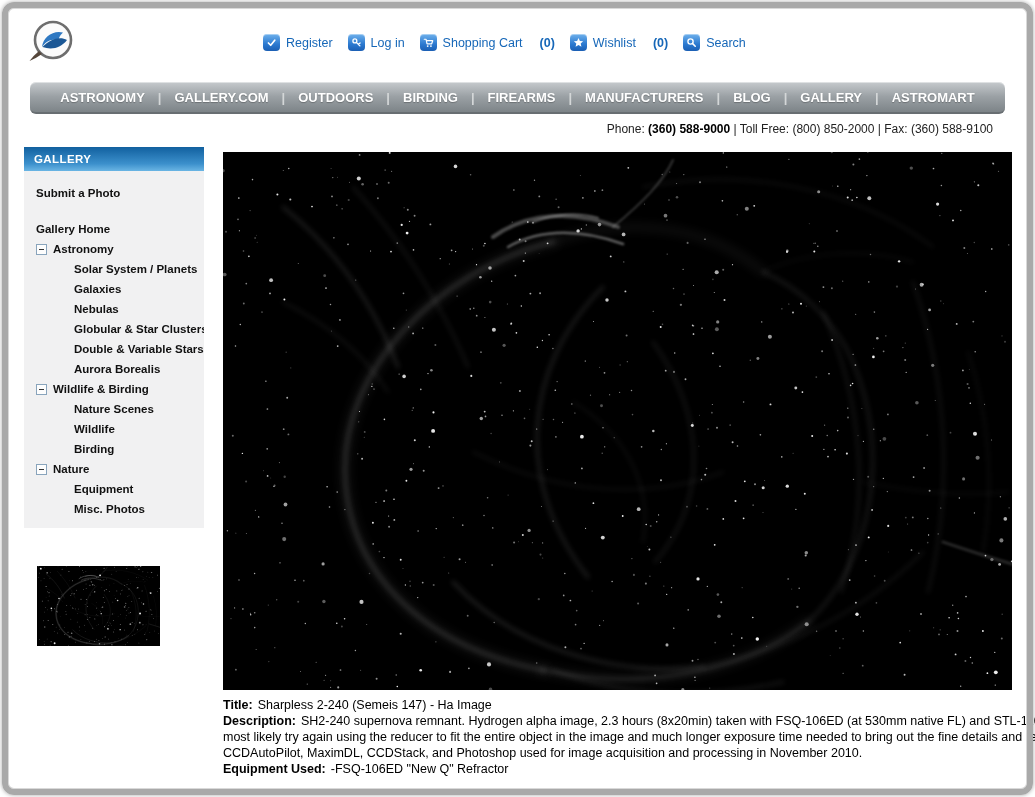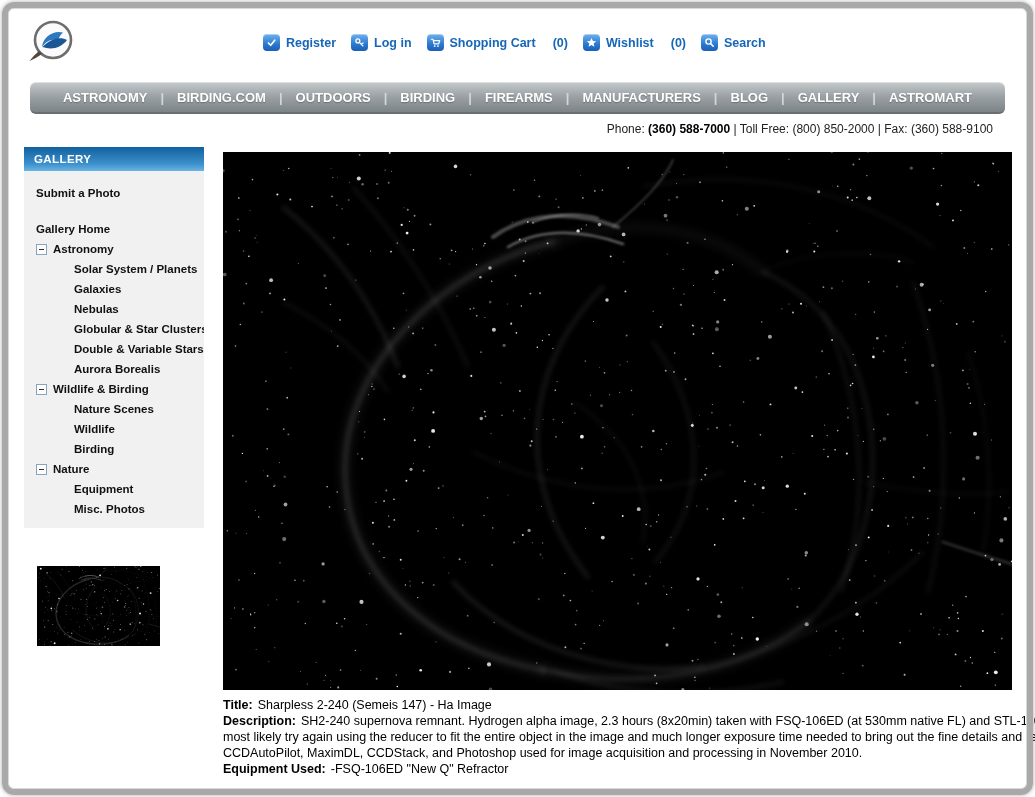--- a/index.html
+++ b/index.html
@@ -15,21 +15,21 @@
   }
   
   .logo{position:absolute;left:28px;top:18px;display:flex;align-items:center;gap:10px;cursor:pointer;}
   .brand{
     font-size:34px;font-weight:bold;letter-spacing:-1px;
     background:linear-gradient(180deg,#1d3d74 0%, #2a65ab 55%, #3c84c8 100%);
     -webkit-background-clip:text;background-clip:text;color:transparent;
   }
   .hlinks{position:absolute;left:263px;top:34px;display:flex;align-items:center;}
   .hlink{display:flex;align-items:center;gap:6px;margin-right:15px;cursor:pointer;}
-  .hlink .txt{font-size:12.5px;font-weight:bold;color:#1667b8;}
+  .hlink .txt{font-size:12.5px;font-weight:normal;color:#1667b8;}
   .badge{
     width:17px;height:17px;border-radius:4px;flex:0 0 auto;
     background:linear-gradient(180deg,#6fb1ec 0%, #2b79d0 60%, #1b5fb4 100%);
     display:flex;align-items:center;justify-content:center;
     box-shadow:inset 0 1px 0 rgba(255,255,255,.4);
   }
   .hcount{font-size:12.5px;font-weight:bold;color:#1667b8;margin:0 15px 0 2px;}
   
   .navbar{
     position:absolute;left:30px;right:30px;top:82px;height:30px;border-radius:6px;
@@ -130,38 +130,38 @@
           <path d="M9.4 9.4 L12.6 12.6" stroke="#fff" stroke-width="1.9" stroke-linecap="round"></path>
         </svg>
       </span>
       <span class="txt">Search</span>
     </div>
   </div>
 
 <div class="navbar" id="navbar">
     <span class="nav-item">ASTRONOMY</span>
     <span class="nav-sep">|</span>
-    <span class="nav-item">BIRDING.COM</span>
+    <span class="nav-item">GALLERY.COM</span>
     <span class="nav-sep">|</span>
     <span class="nav-item">OUTDOORS</span>
     <span class="nav-sep">|</span>
     <span class="nav-item">BIRDING</span>
     <span class="nav-sep">|</span>
     <span class="nav-item">FIREARMS</span>
     <span class="nav-sep">|</span>
     <span class="nav-item">MANUFACTURERS</span>
     <span class="nav-sep">|</span>
     <span class="nav-item">BLOG</span>
     <span class="nav-sep">|</span>
     <span class="nav-item">GALLERY</span>
     <span class="nav-sep">|</span>
     <span class="nav-item">ASTROMART</span>
   </div>
 
-<div class="phone"><span>Phone: </span><b>(360) 588-7000</b><span> | Toll Free: (800) 850-2000</span><span> | Fax: (360) 588-9100</span></div>
+<div class="phone"><span>Phone: </span><b>(360) 588-9000</b><span> | Toll Free: (800) 850-2000</span><span> | Fax: (360) 588-9100</span></div>
 
 <aside class="sidebar">
   <div class="panel-head">
     <span>GALLERY</span>
   </div>
   <div class="side-body" id="side-body">
       <div class="side-link submit">Submit a Photo</div>
       <div class="side-link">Gallery Home</div>
       <div class="tree-row">
         <span class="treebox"></span>

